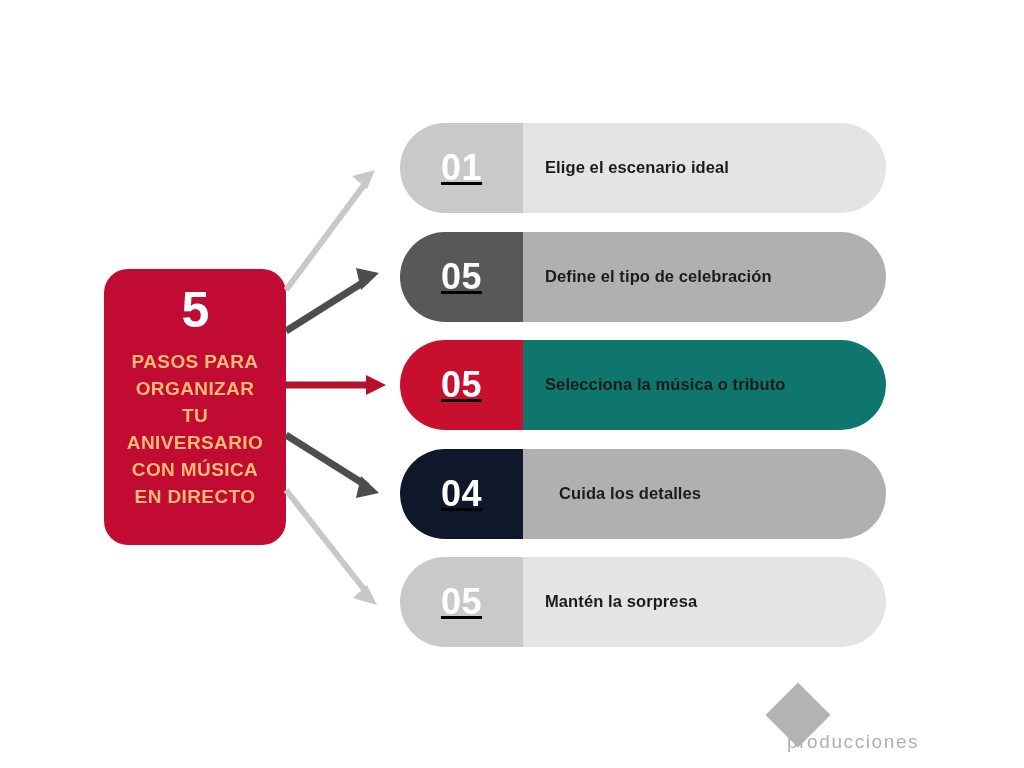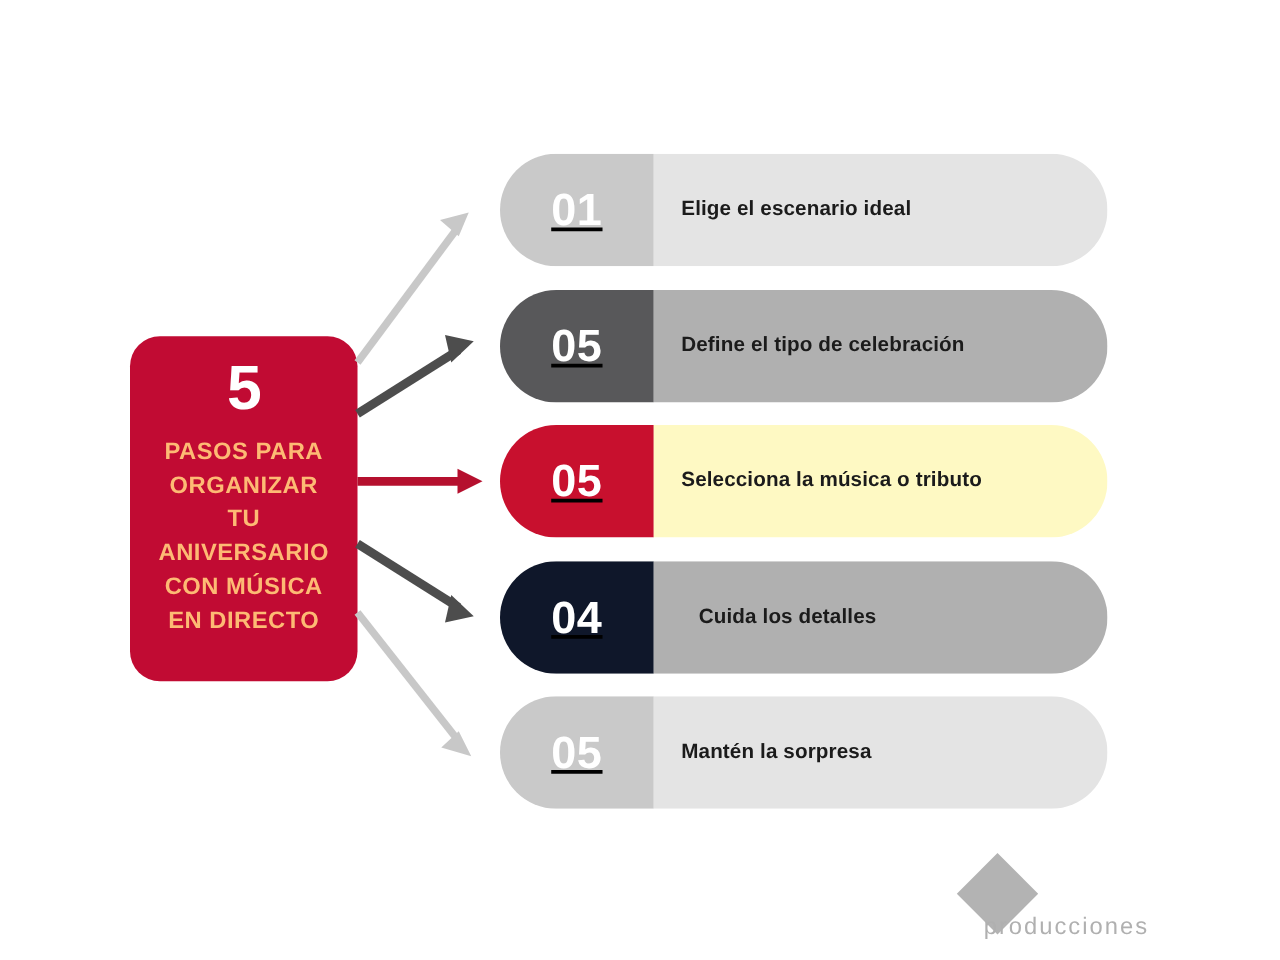--- a/index.html
+++ b/index.html
@@ -206,21 +206,21 @@
           <div class="step-number">05</div>
         </div>
         <div class="step-text-block" style="background: rgb(176, 176, 176);">
           <div class="step-text">Define el tipo de celebración</div>
         </div>
       </div>
       <div class="step-row" style="top: 340px;">
         <div class="step-number-block" style="background: rgb(200, 16, 46);">
           <div class="step-number">05</div>
         </div>
-        <div class="step-text-block" style="background: #fef9c3;">
+        <div class="step-text-block" style="background: #0f766e;">
           <div class="step-text">Selecciona la música o tributo</div>
         </div>
       </div>
       <div class="step-row" style="top: 448.5px;">
         <div class="step-number-block" style="background: #0f172a;">
           <div class="step-number">04</div>
         </div>
         <div class="step-text-block" style="background: rgb(176, 176, 176); padding-left: 36px;">
           <div class="step-text">Cuida los detalles</div>
         </div>

